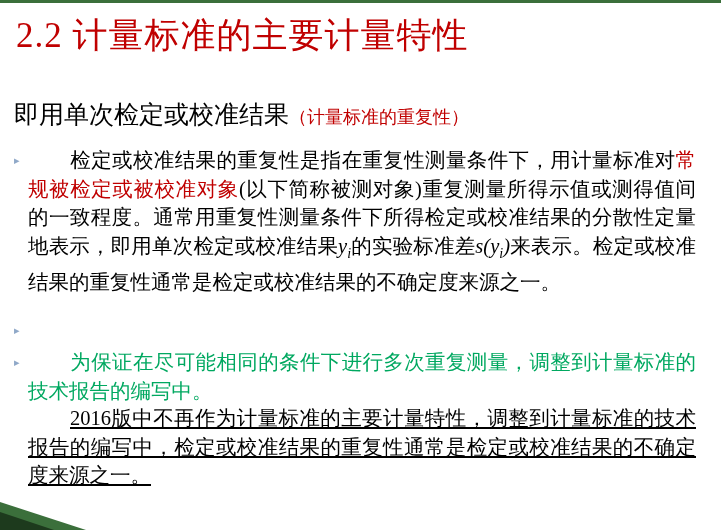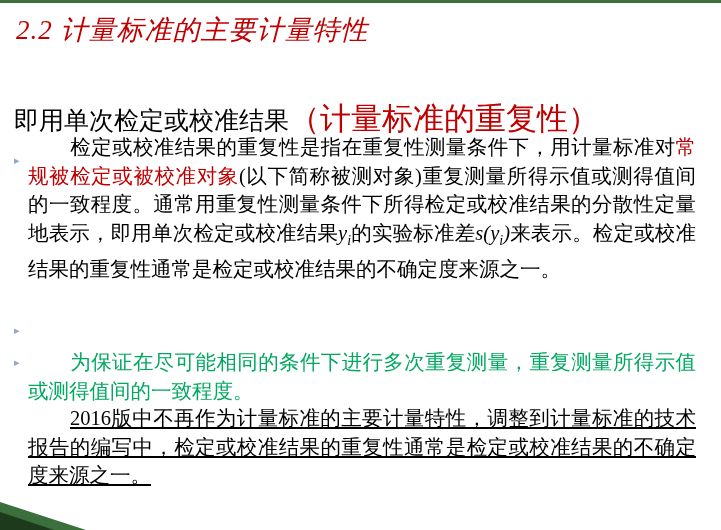--- a/index.html
+++ b/index.html
@@ -26,58 +26,57 @@
     left: 0;
     top: 0;
     width: 721px;
     height: 3px;
     background: #3b6f3b;
   }
   .title {
     position: absolute;
     left: 16px;
     top: 12px;
-    font-size: 27px;
+    font-size: 35px;
     color: #c00000;
     font-family: "Liberation Serif", serif;
     letter-spacing: 1px;
     white-space: nowrap;
-    font-style: italic;
   }
   .subtitle {
     position: absolute;
     left: 14px;
     top: 98px;
     font-size: 25px;
     color: #000000;
     white-space: nowrap;
   }
   .subtitle .paren {
     color: #c00000;
-    font-size: 31px;
+    font-size: 18px;
   }
 
   .bullet {
     position: absolute;
     color: #8fa8c8;
     font-size: 11px;
     line-height: 1;
   }
 
   .para {
     position: absolute;
     font-size: 20.5px;
     line-height: 28.5px;
     color: #000000;
     text-align: justify;
   }
 
   #para1 {
     left: 28px;
-    top: 133px;
+    top: 146px;
     width: 668px;
   }
   #para1 .indent { display: inline-block; width: 42px; }
   .hl-red { color: #c00000; }
   .ital { font-style: italic; font-family: "Liberation Serif", serif; }
   .sub { font-size: 14px; vertical-align: sub; }
 
   #para2 {
     left: 28px;
     top: 348px;
@@ -120,21 +119,21 @@
 
   <div class="bullet" style="left:14px; top:155px;">▸</div>
   <div class="bullet" style="left:14px; top:325px;">▸</div>
   <div class="bullet" style="left:14px; top:357px;">▸</div>
 
   <div class="para" id="para1">
     <span class="indent"></span><span>检定或校准结果的重复性是指在重复性测量条件下，用计量标准对</span><span class="hl-red">常规被检定或被校准对象</span><span>(以下简称被测对象)重复测量所得示值或测得值间的一致程度。通常用重复性测量条件下所得检定或校准结果的分散性定量地表示，即用单次检定或校准结果</span><span class="ital">y</span><span class="ital sub">i</span><span>的实验标准差</span><span class="ital">s(y</span><span class="ital sub">i</span><span class="ital">)</span><span>来表示。检定或校准结果的重复性通常是检定或校准结果的不确定度来源之一。</span>
   </div>
 
   <div class="para" id="para2">
-    <span class="indent"></span><span>为保证在尽可能相同的条件下进行多次重复测量，重复测量所得示值或测得值间的一致程度。</span>
+    <span class="indent"></span><span>为保证在尽可能相同的条件下进行多次重复测量，调整到计量标准的技术报告的编写中。</span>
   </div>
 
   <div class="para" id="para3">
     <span class="indent"></span><span>2016版中不再作为计量标准的主要计量特性，调整到计量标准的技术报告的编写中，检定或校准结果的重复性通常是检定或校准结果的不确定度来源之一。</span>
   </div>
 
   <div class="corner">
     <svg width="86" height="34" viewBox="0 0 86 34" xmlns="http://www.w3.org/2000/svg">
       <polygon points="0,34 0,6 86,34" fill="#3b6f3b"></polygon>
       <polygon points="0,34 0,16 54,34" fill="#1d3a1d"></polygon>

